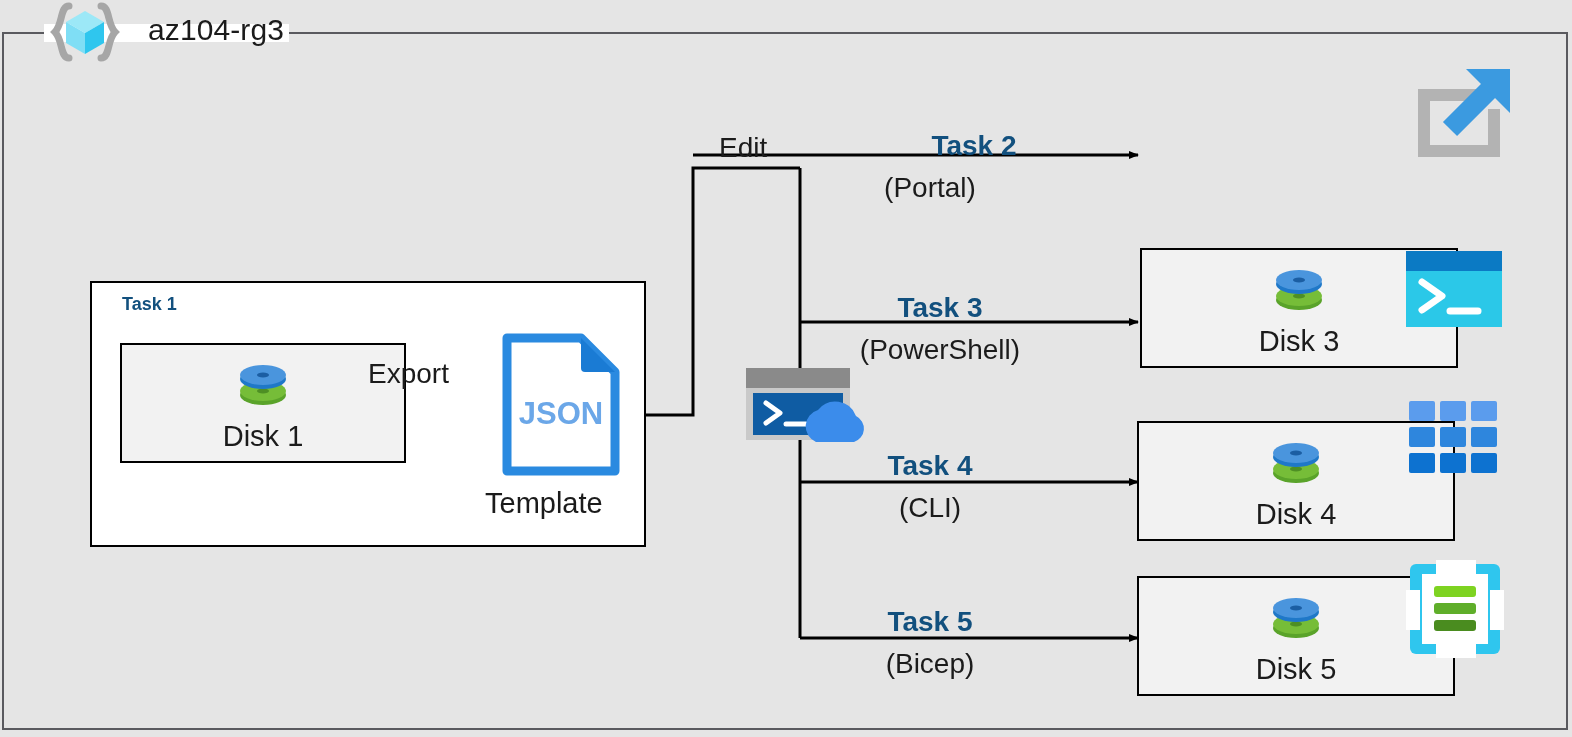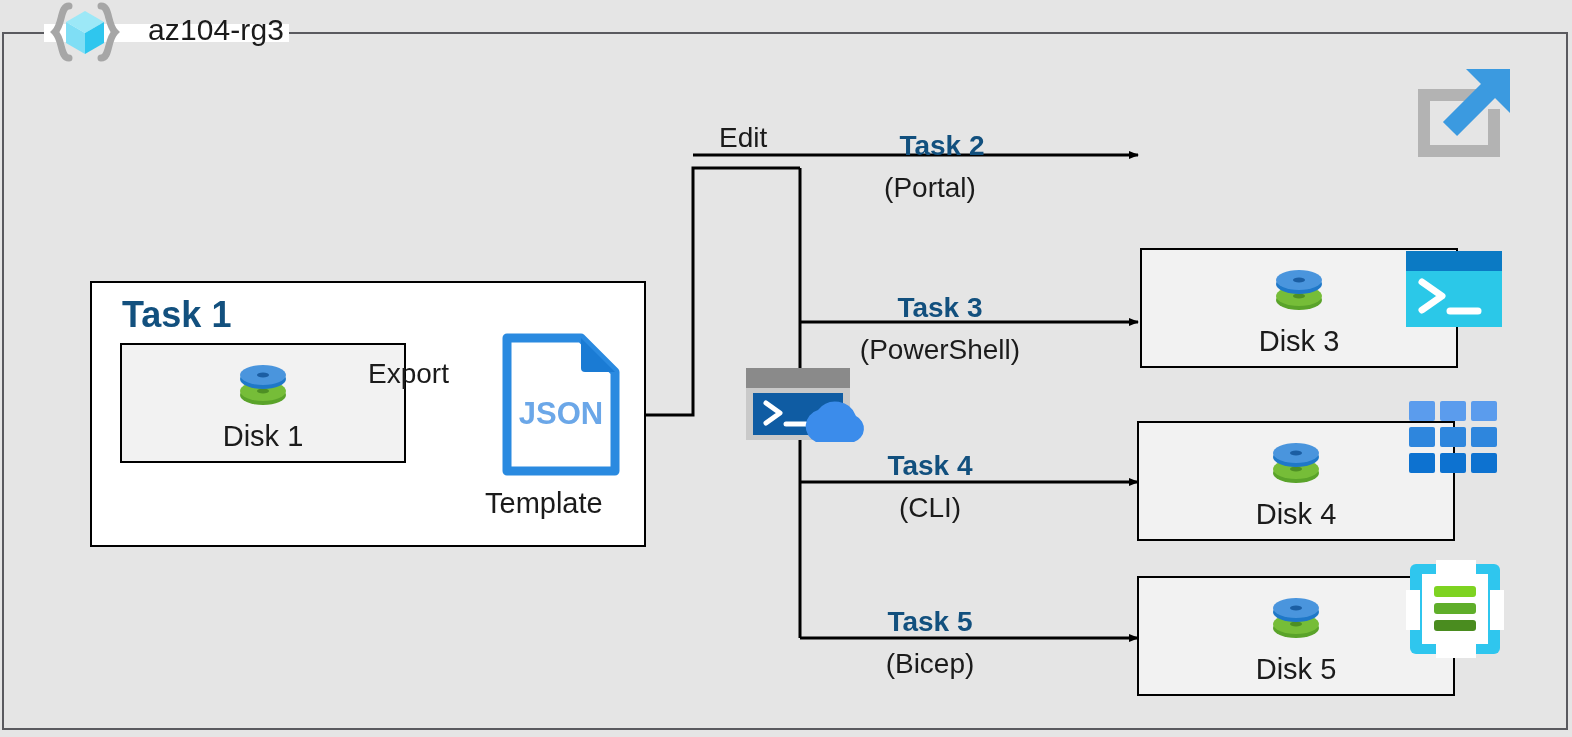--- a/index.html
+++ b/index.html
@@ -64,21 +64,21 @@
     width: 556px;
     height: 266px;
     border: 2px solid #000000;
     box-sizing: border-box;
     background: #ffffff;
   }
   .task1-title {
     position: absolute;
     left: 122px;
     top: 294px;
-    font-size: 36px;
+    font-size: 18px;
     font-weight: bold;
     color: #12507e;
     white-space: nowrap;
   }
 
   .disk-box {
     position: absolute;
     background: #f2f2f2;
     border: 2px solid #000000;
     box-sizing: border-box;
@@ -203,34 +203,34 @@
 
   <div class="icon-abs" style="left:501px; top:332px; width:120px; height:145px;">
     <svg width="120" height="145" viewBox="0 0 120 145">
       <path d="M6 6 H80 L114 40 V139 H6 Z" fill="#ffffff" stroke="#2a8ae0" stroke-width="9" stroke-linejoin="round"></path>
       <path d="M80 6 L114 40 H84 A4 4 0 0 1 80 36 Z" fill="#1a7bd4"></path>
       <text x="60" y="92" text-anchor="middle" font-family="Liberation Sans, sans-serif" font-size="31" font-weight="bold" fill="#6ba7e8">JSON</text>
     </svg>
   </div>
   <div class="lbl" style="left:485px; top:487px; font-size:29px;">Template</div>
 
-  <div class="lbl" style="left:719px; top:122px;">Edit</div>
+  <div class="lbl" style="left:719px; top:132px;">Edit</div>
 
   <div class="icon-abs" style="left:744px; top:366px; width:122px; height:78px;">
     <svg width="122" height="78" viewBox="0 0 122 78">
       <rect x="2" y="2" width="104" height="72" fill="#c9c9c9"></rect>
       <rect x="2" y="2" width="104" height="20" fill="#8a8a8a"></rect>
       <rect x="9" y="27" width="90" height="42" fill="#0f5ca3"></rect>
       <path d="M22 37 L36 47 L22 57" fill="none" stroke="#ffffff" stroke-width="5" stroke-linecap="round" stroke-linejoin="round"></path>
       <line x1="42" y1="58" x2="62" y2="58" stroke="#ffffff" stroke-width="5" stroke-linecap="round"></line>
       <path d="M72 76 A17 17 0 0 1 74 44 A22 22 0 0 1 112 50 A14 14 0 0 1 110 76 Z" fill="#3b8ceb"></path>
     </svg>
   </div>
 
-  <div class="task-name" style="left:852px; top:130px; width:180px;">Task 2</div>
+  <div class="task-name" style="left:884px; top:130px; width:180px;">Task 2</div>
   <div class="task-sub" style="left:840px; top:172px; width:180px;">(Portal)</div>
 
 
   <div class="icon-abs" style="left:1406px; top:57px; width:110px; height:110px;">
     <svg width="110" height="110" viewBox="0 0 110 110">
       <path d="M68 38 H18 V94 H88 V58" fill="none" stroke="#b3b3b3" stroke-width="12" stroke-linecap="square" stroke-linejoin="miter"></path>
       <path d="M44 72 L92 24" stroke="#3b9ae0" stroke-width="20" stroke-linecap="butt"></path>
       <polygon points="104,12 104,56 60,12" fill="#3b9ae0"></polygon>
     </svg>
   </div>

